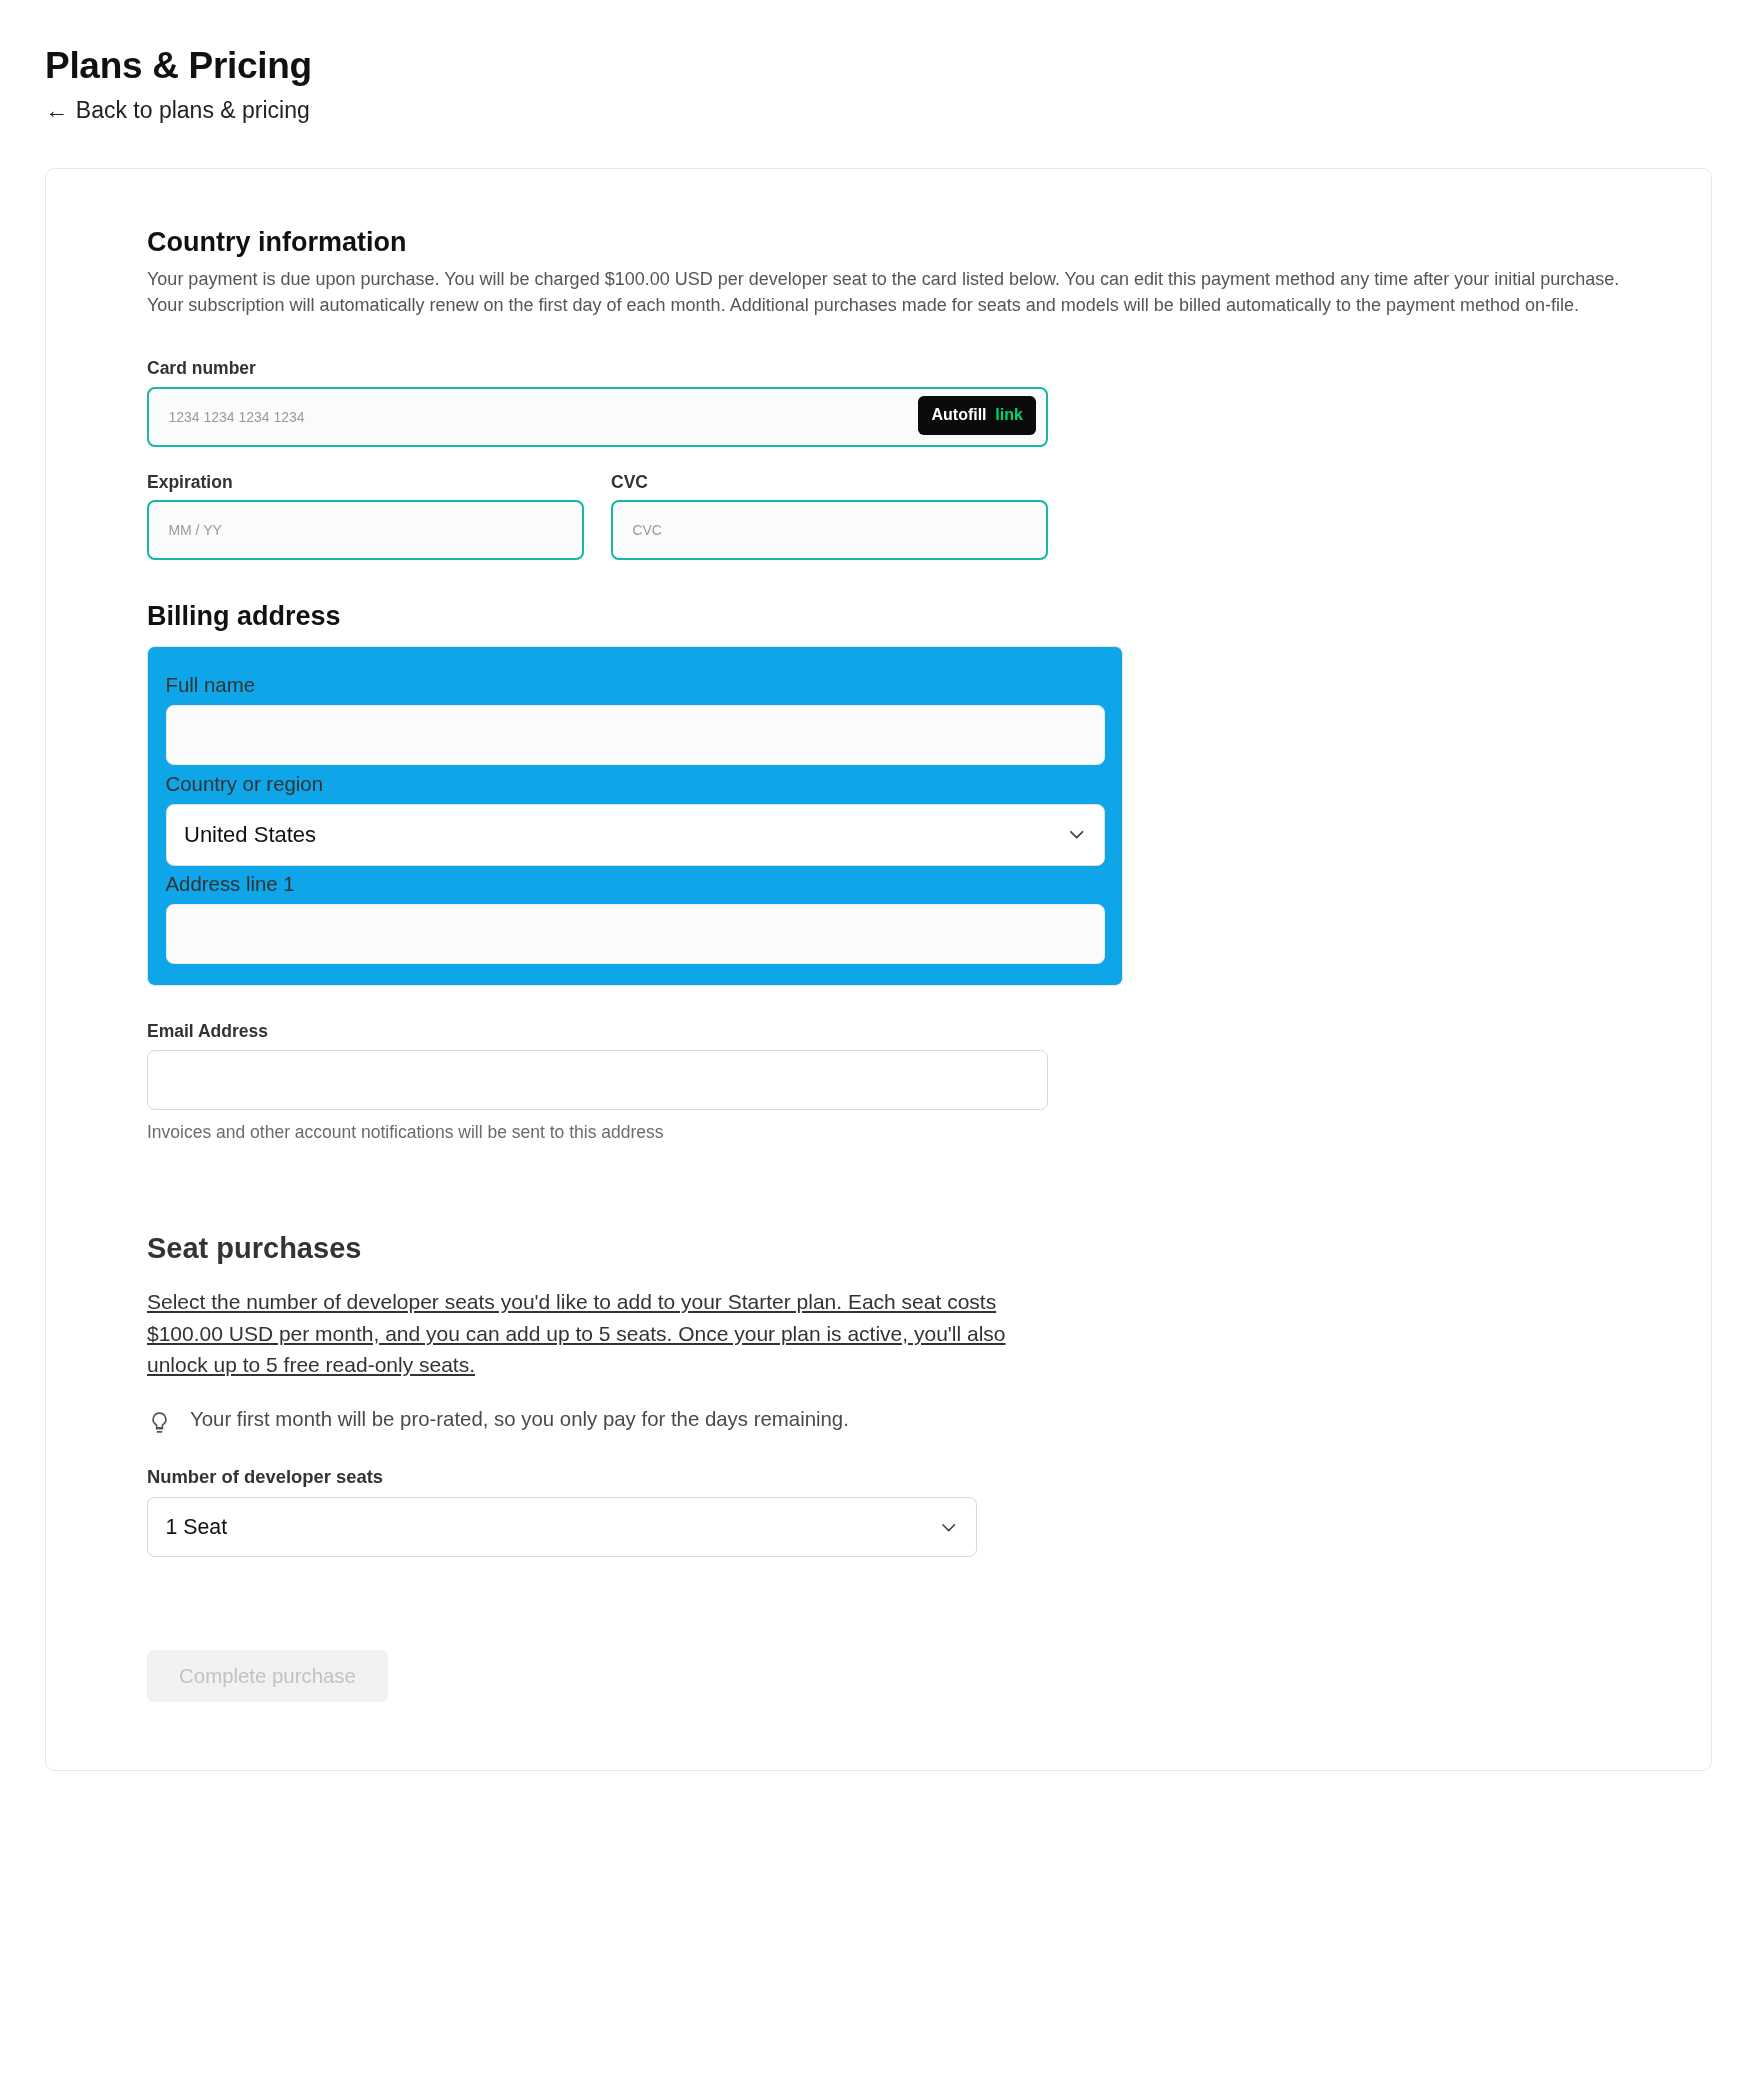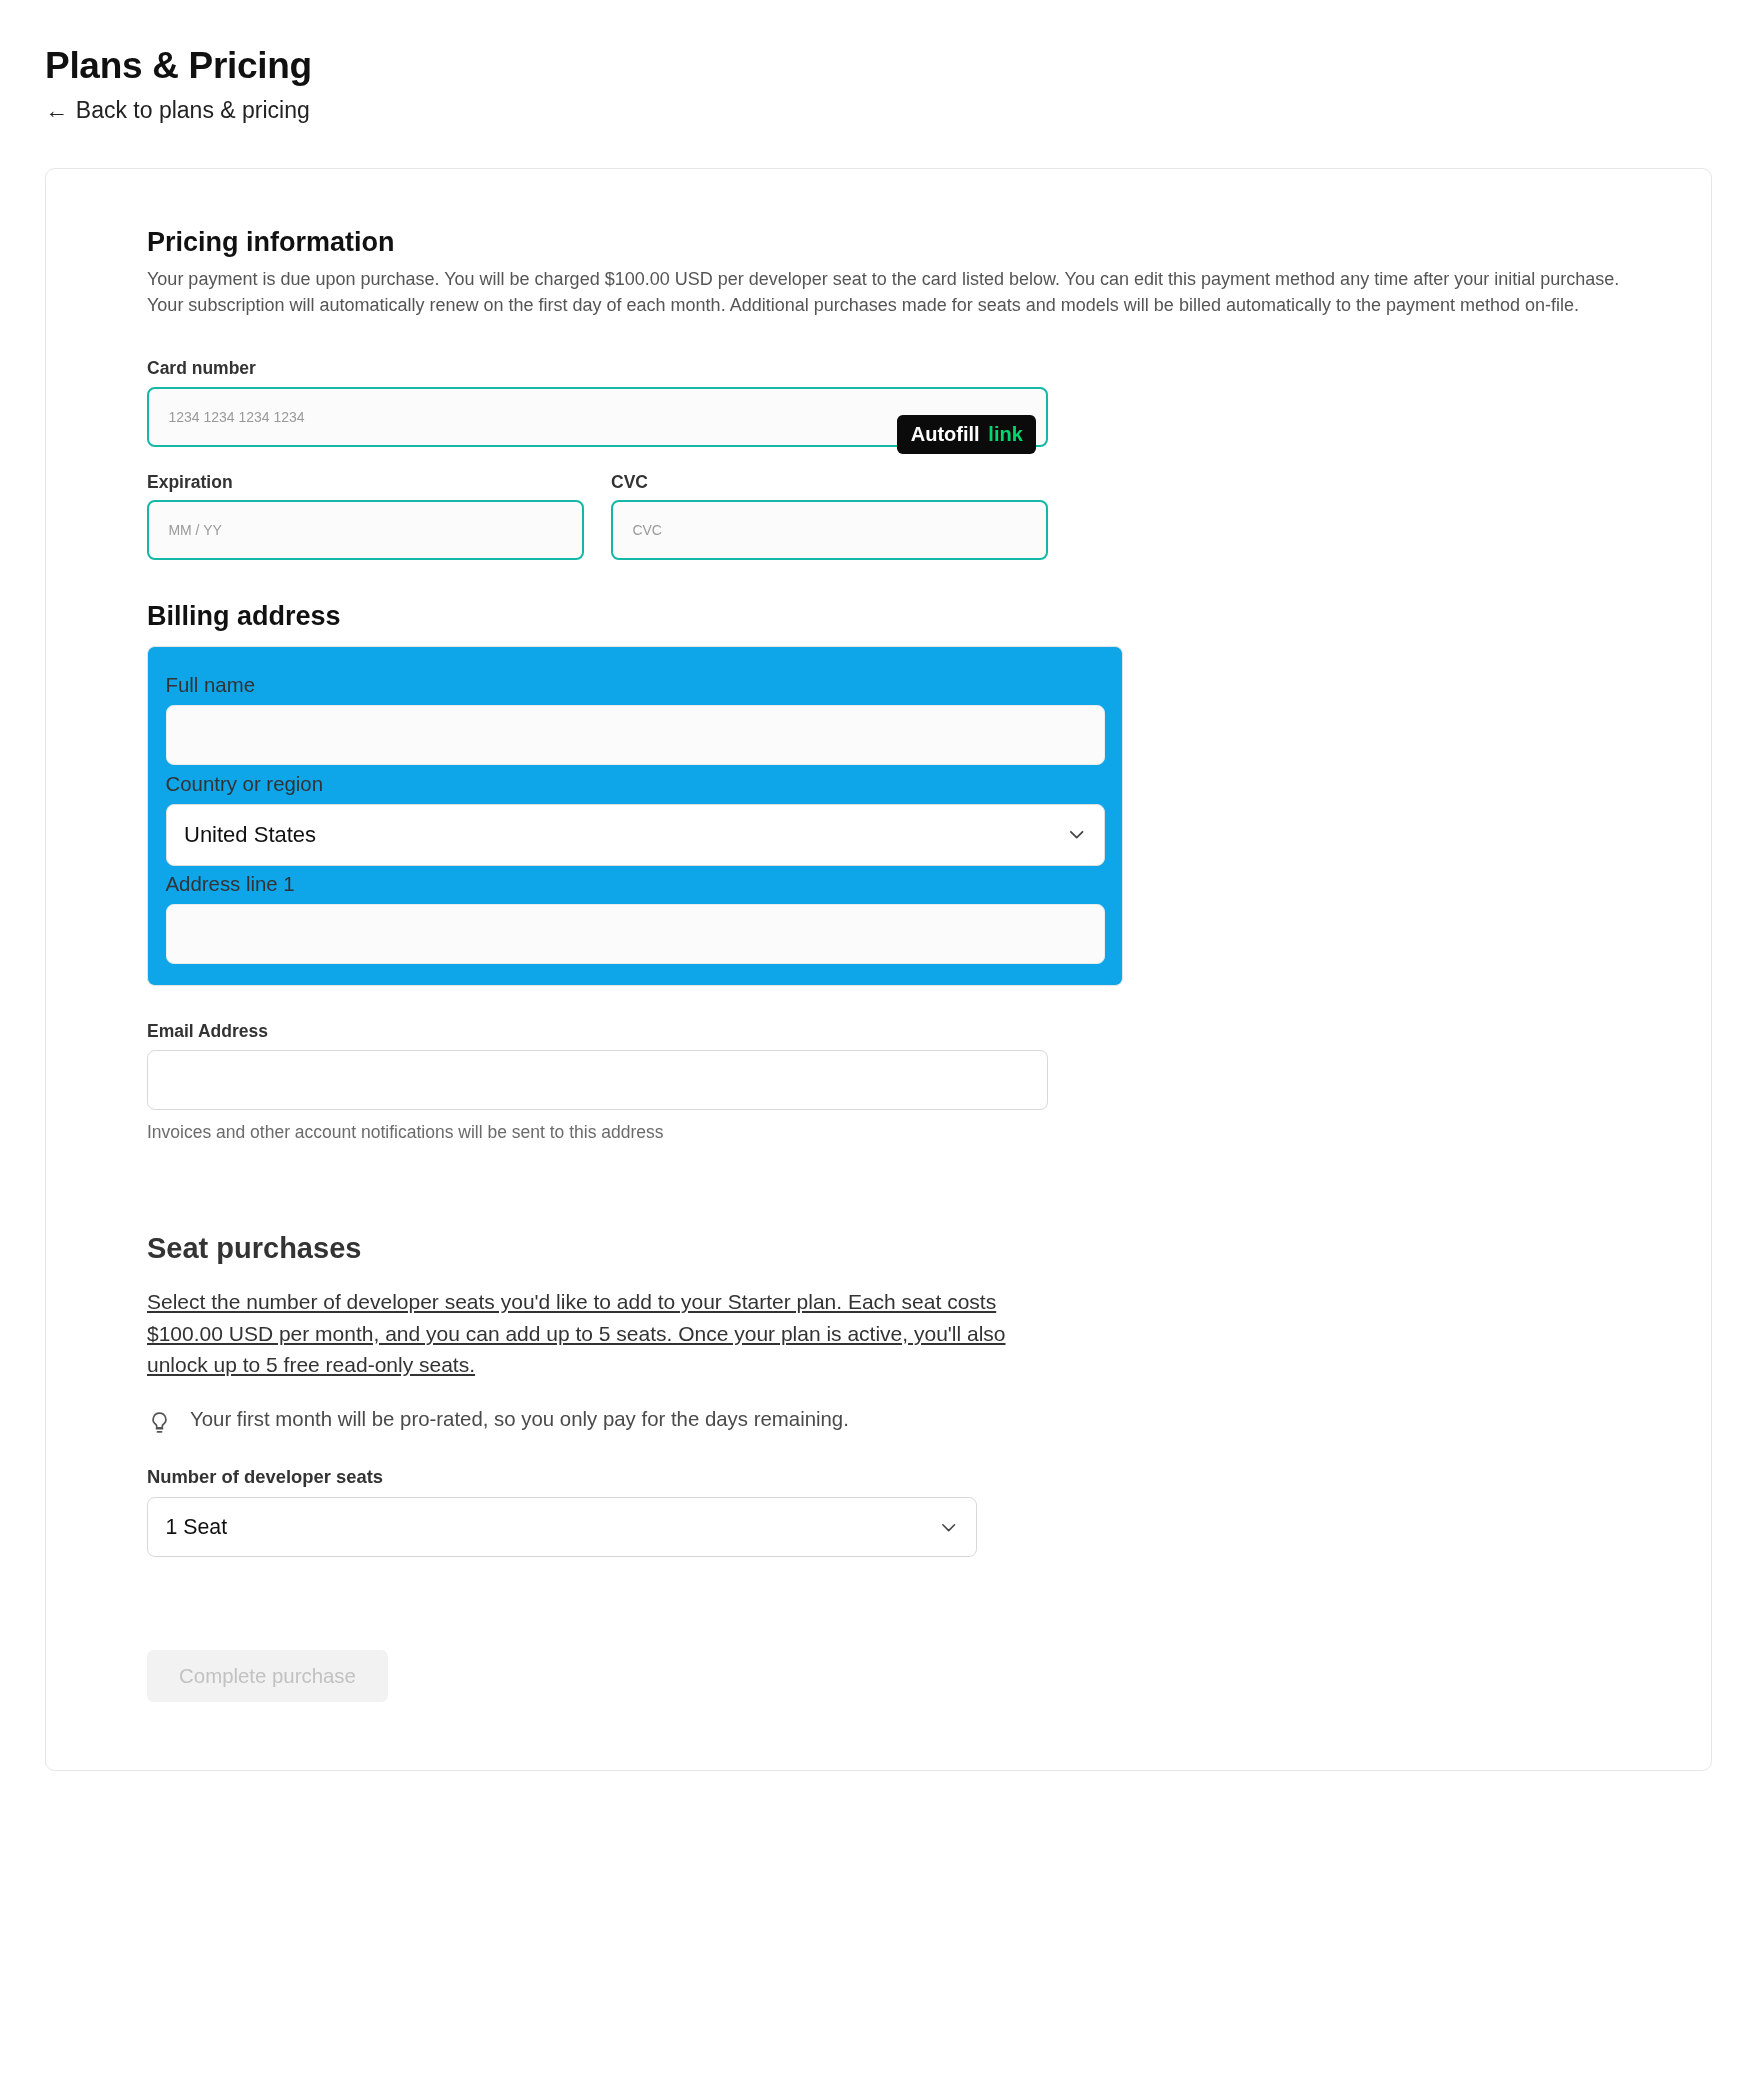--- a/index.html
+++ b/index.html
@@ -88,30 +88,30 @@
     display: flex;
     align-items: center;
     padding: 0 19.4px;
     font-size: 14px;
     color: #9a9a9a;
   }
 
   .autofill-pill {
     position: absolute;
     right: 11.6px;
-    top: 28px;
+    top: 9px;
     height: 39px;
     background: #0b0b0b;
     color: #ffffff;
     border-radius: 5.8px;
     display: flex;
     align-items: center;
     gap: 8.7px;
     padding: 0 13.6px;
-    font-size: 20px;
+    font-size: 16px;
     font-weight: 600;
     cursor: pointer;
   }
   .autofill-pill .link-word {
     color: #00d66f;
     font-weight: 700;
   }
 
   .two-col {
     display: flex;
@@ -269,21 +269,21 @@
 
   <h1 class="page-title">Plans &amp; Pricing</h1>
 
   <a class="back-link" href="#">
     <span class="arrow">←</span><span>Back to plans &amp; pricing</span>
   </a>
 
   <div class="card">
     <div class="card-inner">
 
-      <h2 class="section-title">Pricing information</h2>
+      <h2 class="section-title">Country information</h2>
       <p class="section-desc">Your payment is due upon purchase. You will be charged $100.00 USD per developer seat to the card listed below. You can edit this payment method any time after your initial purchase. Your subscription will automatically renew on the first day of each month. Additional purchases made for seats and models will be billed automatically to the payment method on-file.</p>
 
       <label class="field-label">Card number</label>
       <div class="input-shell">
         <div class="fake-input">1234 1234 1234 1234</div>
         <div class="autofill-pill">
           <span>Autofill</span>
           <span class="link-word">link</span>
         </div>
       </div>

